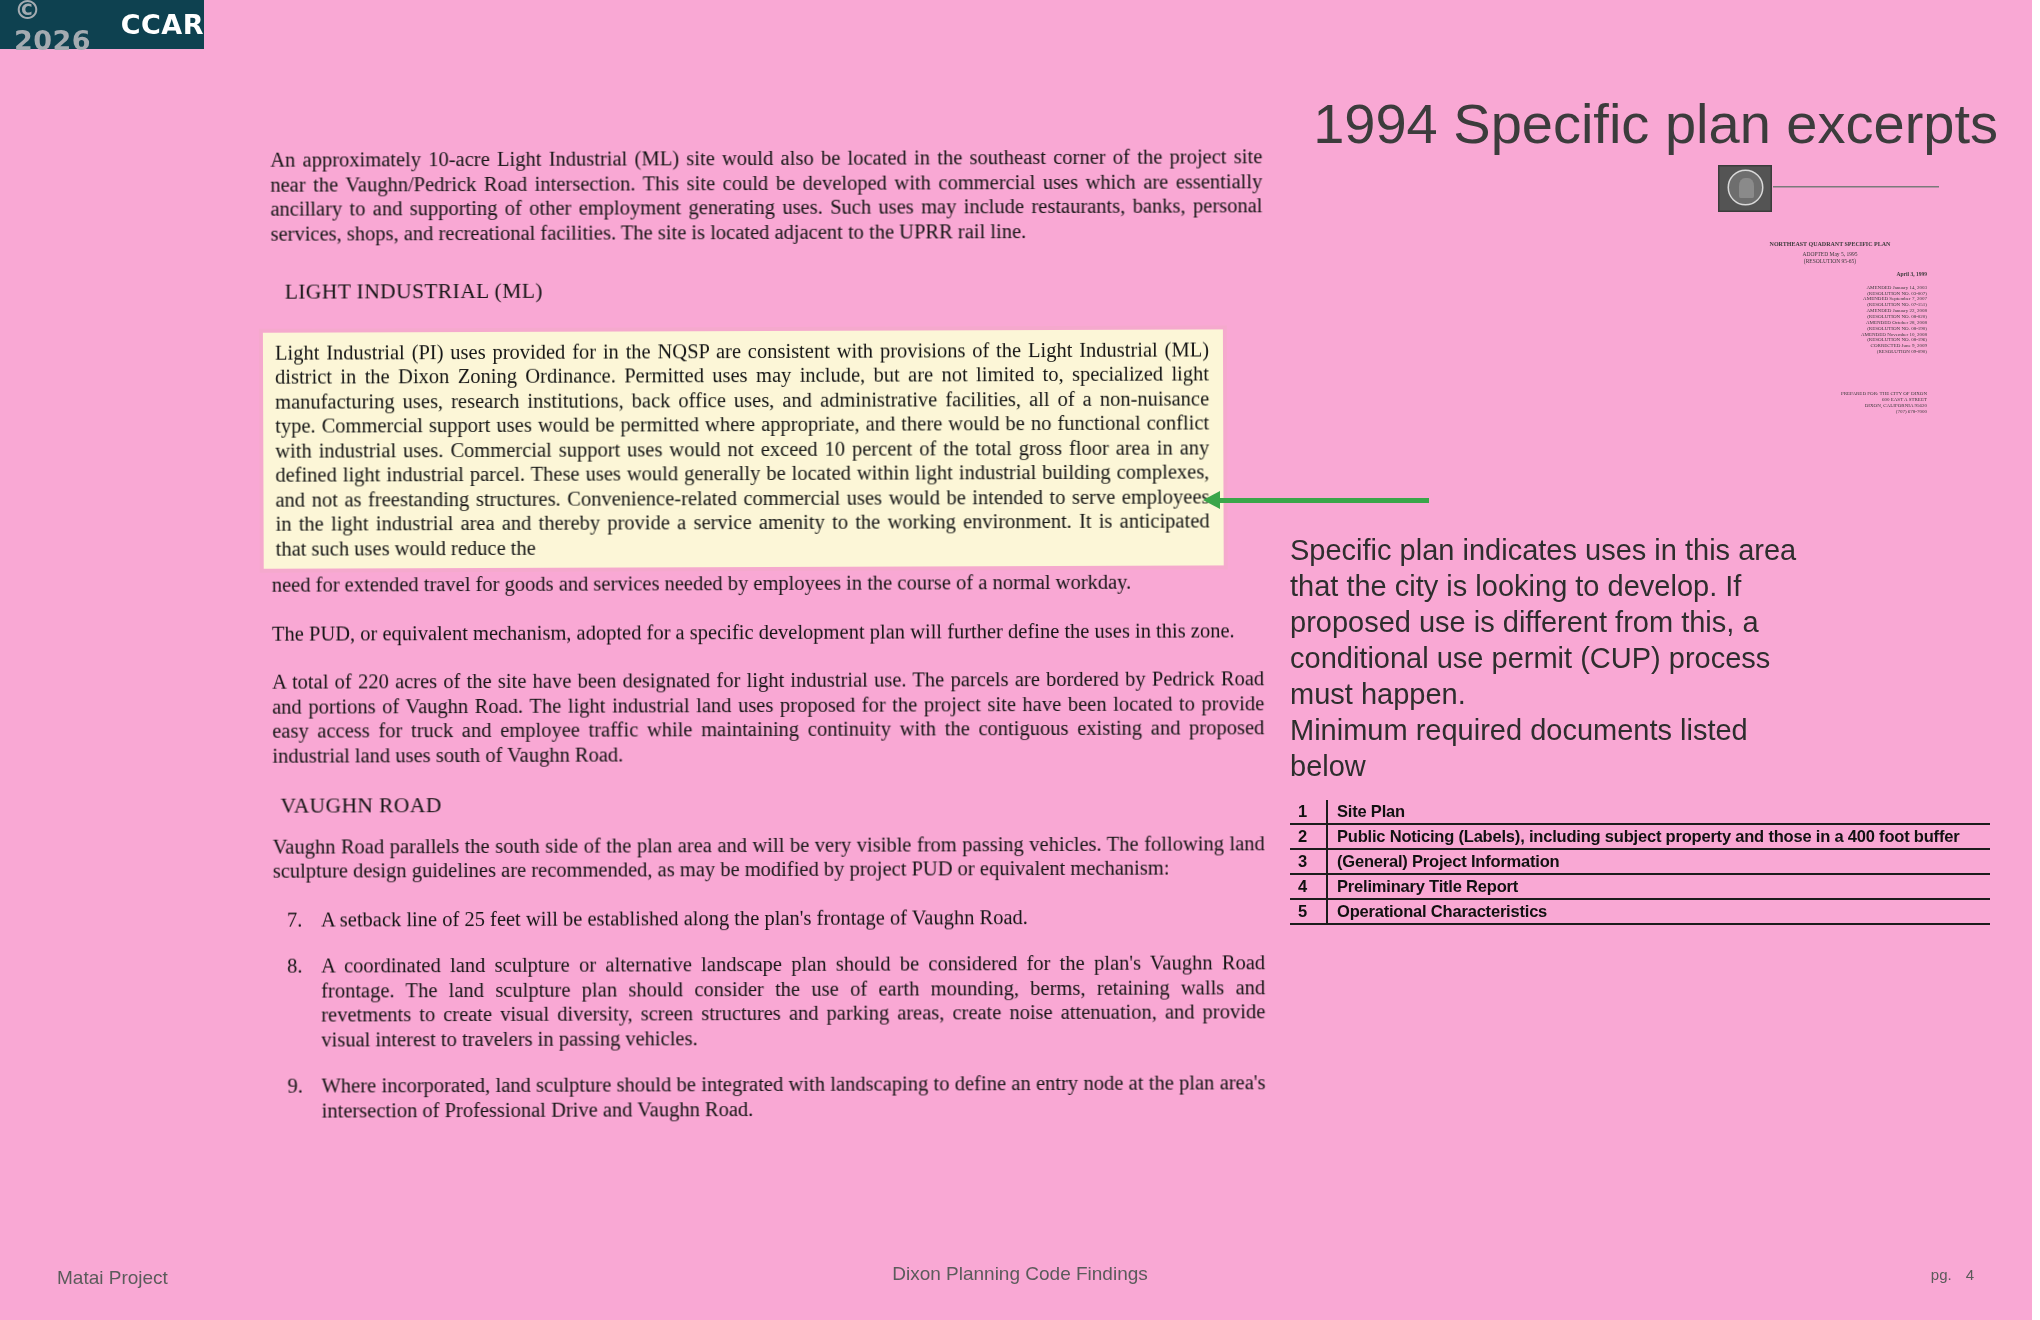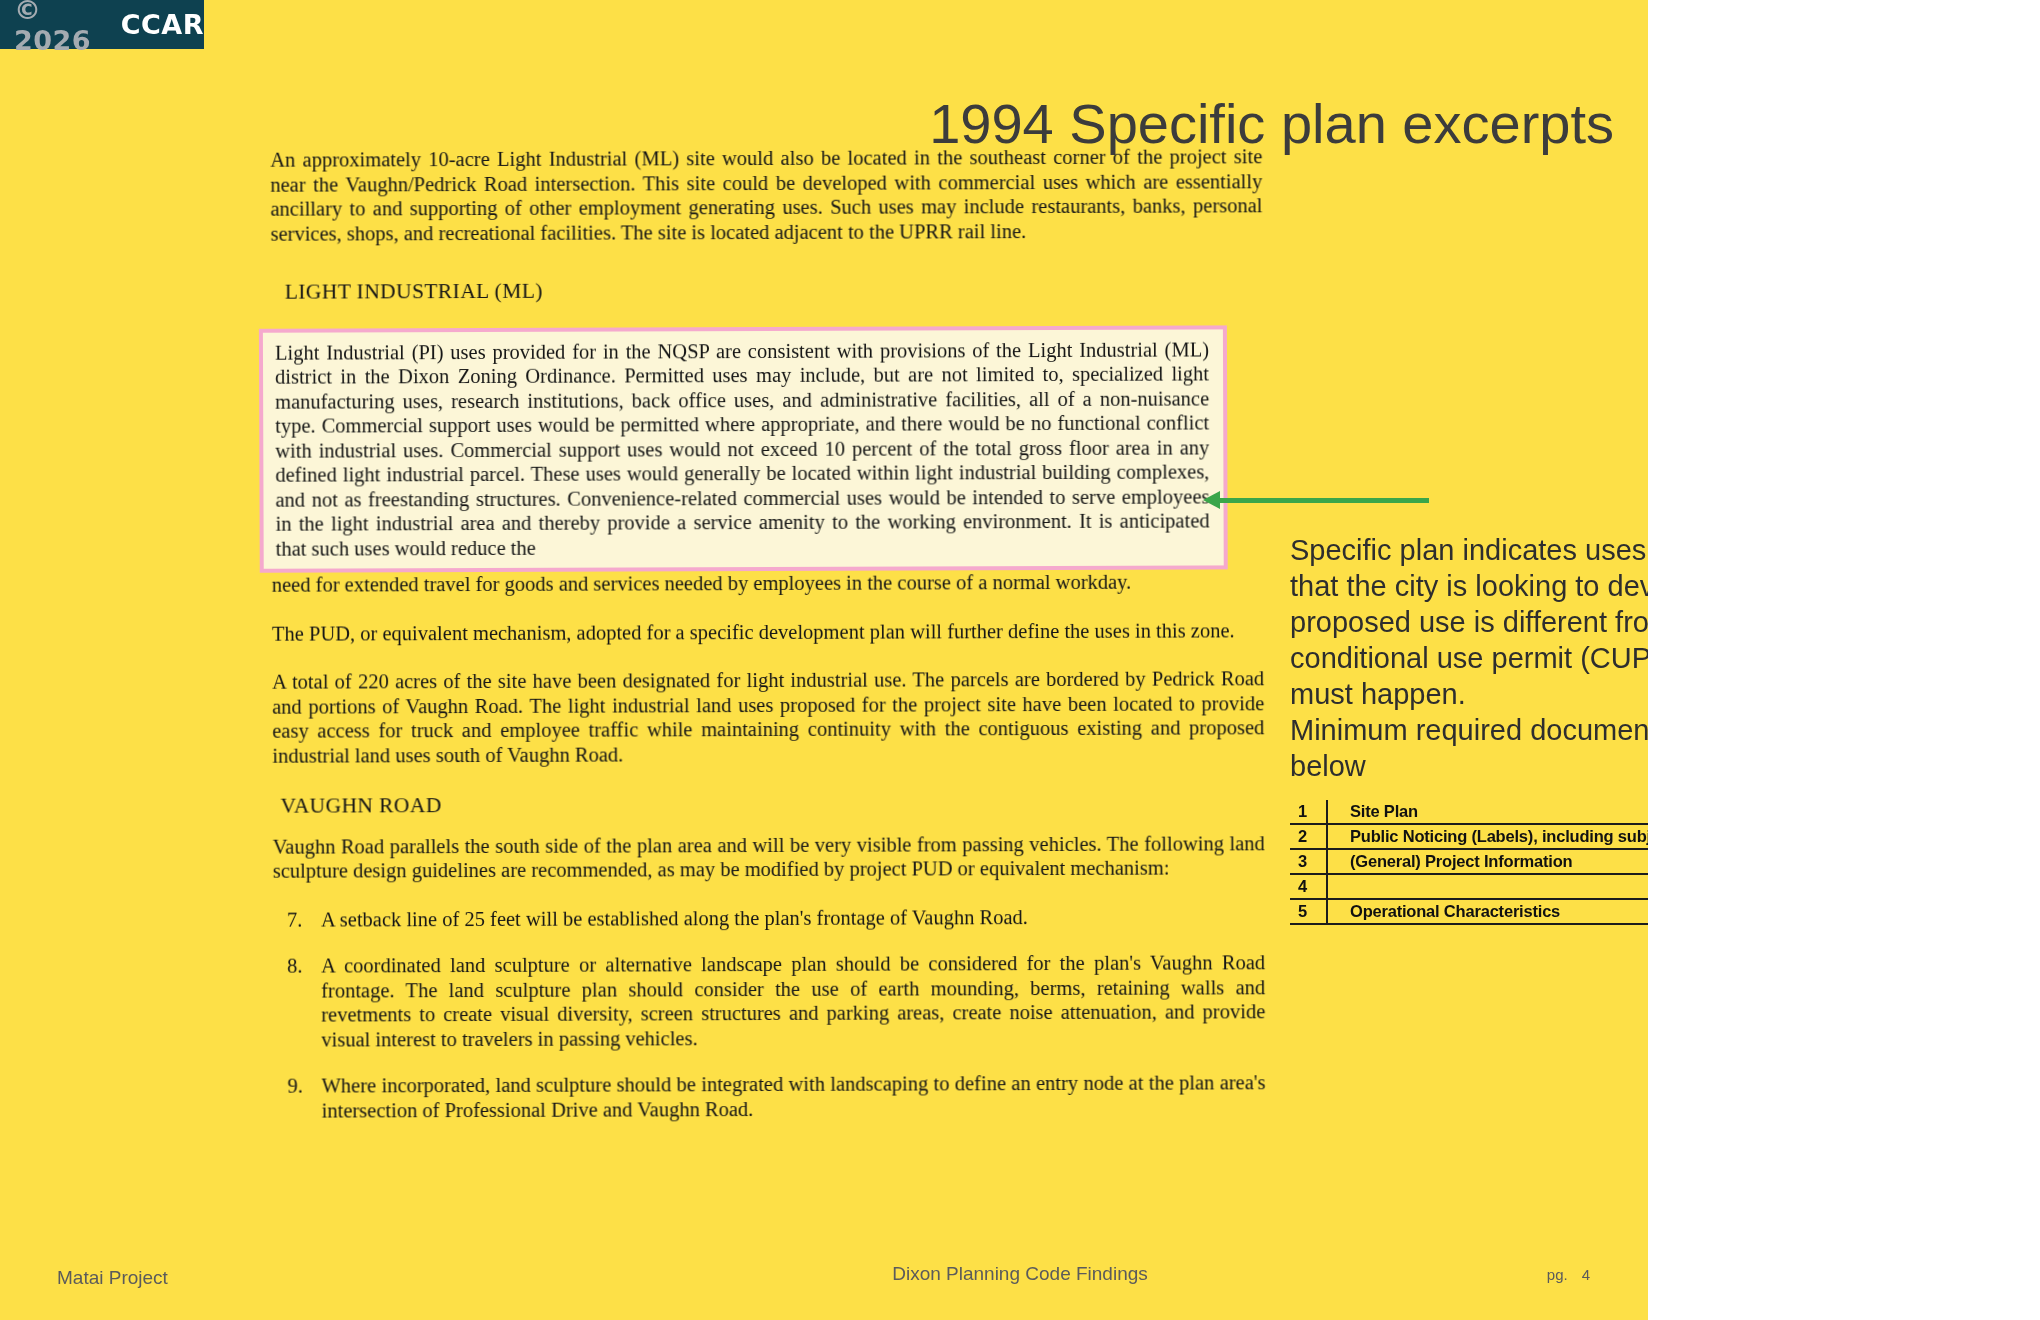--- a/index.html
+++ b/index.html
@@ -1,17 +1,17 @@
 <!DOCTYPE html>
 <html><head>
 <meta charset="utf-8">
 <style>
   html,body{margin:0;padding:0;background:#ffffff;}
   #slide{
-    position:relative;width:1648px;height:1320px;background:#fde047;
+    position:relative;width:2032px;height:1320px;background:#f9a8d4;
     overflow:hidden;font-family:"Liberation Sans",sans-serif;
   }
 
   
   .badge{
     position:absolute;left:0;top:0;width:204px;height:49px;
     background:#0e4150;display:flex;align-items:center;
     padding-left:14px;box-sizing:border-box;
     font-family:"DejaVu Sans",sans-serif;font-weight:bold;font-size:27px;
     letter-spacing:0.5px;
@@ -82,21 +82,21 @@
   }
 
   
   .doc-table{
     position:absolute;left:1290px;top:800px;width:700px;
     font-family:"Liberation Sans",sans-serif;font-size:16.5px;font-weight:bold;
     color:#111111;letter-spacing:-0.2px;
   }
   .doc-row{display:flex;height:23px;align-items:center;border-bottom:2px solid #1c1c1c;}
   .doc-row .num{flex:none;width:38px;padding-left:8px;border-right:2px solid #1c1c1c;align-self:stretch;display:flex;align-items:center;box-sizing:border-box;}
-  .doc-row .lbl{flex:1;padding-left:22px;white-space:nowrap;overflow:hidden;}
+  .doc-row .lbl{flex:1;padding-left:9px;white-space:nowrap;overflow:hidden;}
 
   
   .footer-left{position:absolute;left:57px;top:1267px;font-size:19px;color:#5b5b5b;}
   .footer-center{position:absolute;left:0;top:1263px;width:2040px;text-align:center;font-size:19px;color:#5b5b5b;}
   .footer-right{position:absolute;right:58px;top:1266px;font-size:15px;color:#5b5b5b;}
   .footer-right .pnum{margin-left:14px;}
 </style>
 </head>
 <body>
 
@@ -185,20 +185,21 @@
     <div class="doc-row">
       <span class="num">2</span>
       <span class="lbl">Public Noticing (Labels), including subject property and those in a 400 foot buffer</span>
     </div>
     <div class="doc-row">
       <span class="num">3</span>
       <span class="lbl">(General) Project Information</span>
     </div>
     <div class="doc-row">
       <span class="num">4</span>
+      <span class="lbl">Preliminary Title Report</span>
     </div>
     <div class="doc-row">
       <span class="num">5</span>
       <span class="lbl">Operational Characteristics</span>
     </div>
   </div>
 
   <div class="footer-left">Matai Project</div>
   <div class="footer-center">Dixon Planning Code Findings</div>
   <div class="footer-right">

